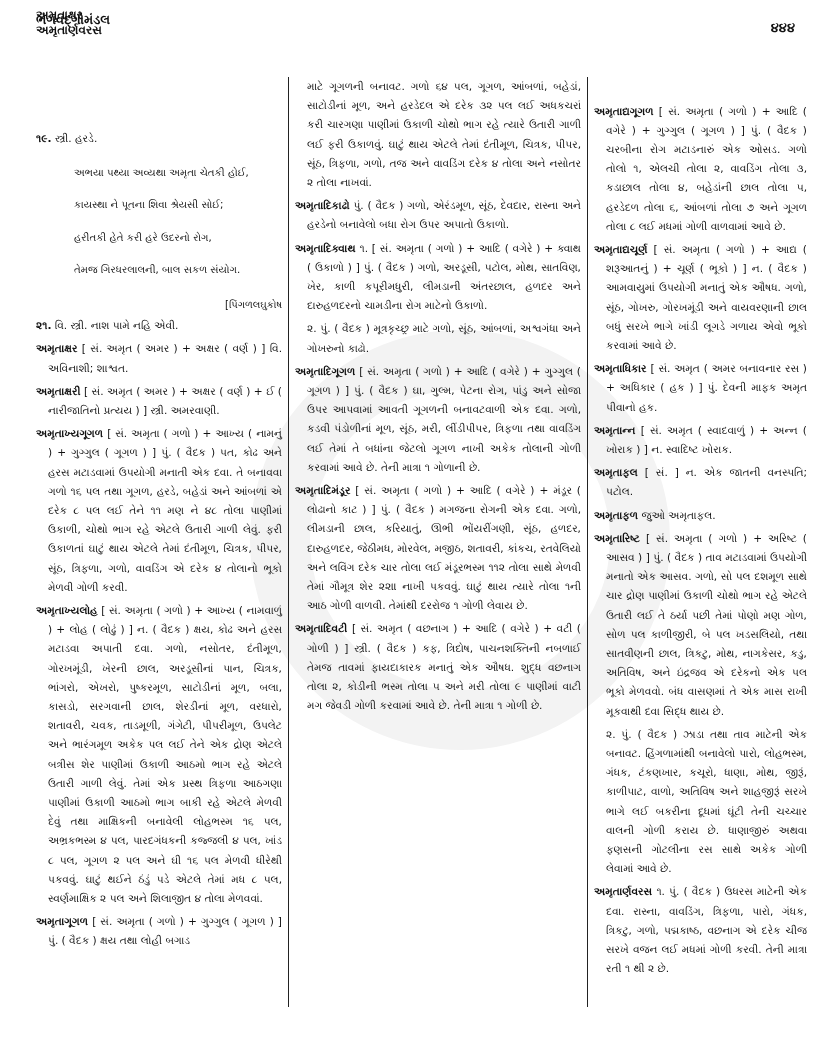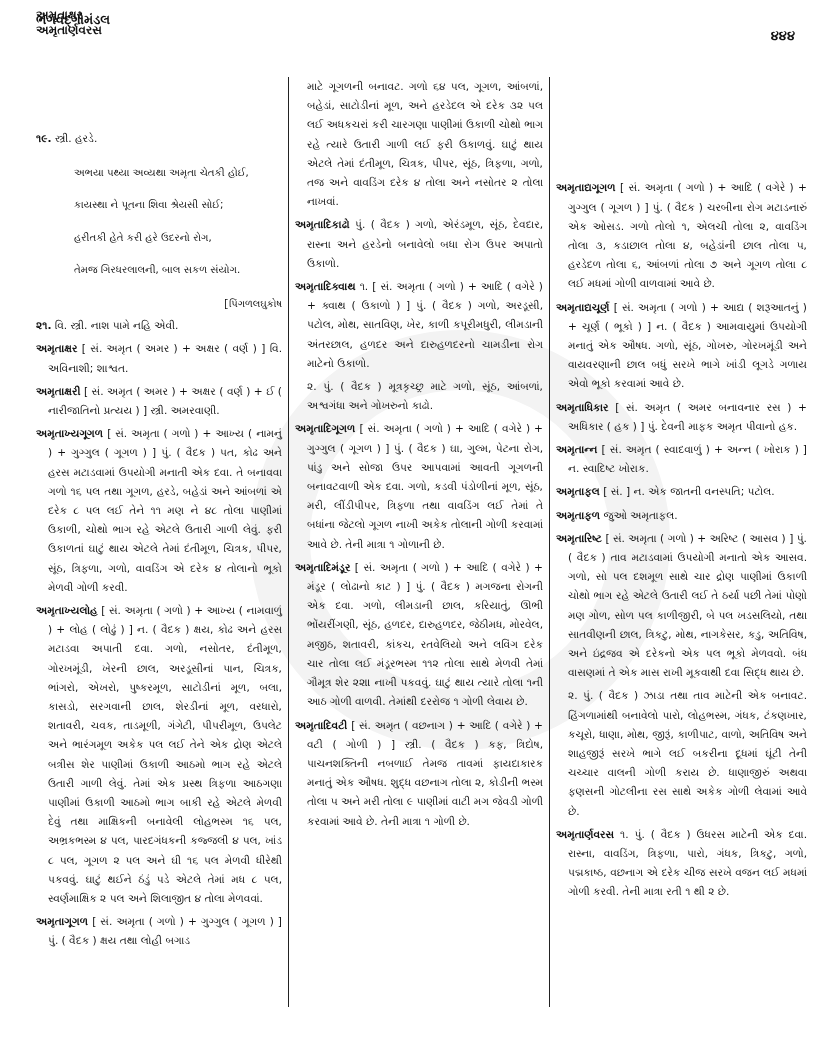--- a/index.html
+++ b/index.html
@@ -7,31 +7,31 @@
     width: 825px; height: 1050px; background: #ffffff; color: #111;
     font-family: "DejaVu Sans", sans-serif; overflow: hidden; position: relative;
   }
   .watermark {
     position: absolute; left: 250px; top: 330px; width: 420px; height: 420px;
     border-radius: 50%; border: 60px solid #f3f3f3; box-sizing: border-box; z-index: 0;
   }
   .header { position: absolute; top: 8px; left: 36px; right: 30px; height: 40px; z-index: 1; }
   .guide { position: absolute; left: 0; top: 0; font-size: 12px; font-weight: bold; line-height: 15px; }
   .title { position: absolute; left: 0; right: 0; top: 4px; text-align: left; font-size: 13px; font-weight: bold; }
-  .pageno { position: absolute; right: 0; top: 20px; font-size: 13px; font-weight: bold; }
+  .pageno { position: absolute; right: 0; top: 12px; font-size: 13px; font-weight: bold; }
   .columns { position: absolute; top: 54px; left: 30px; right: 12px; bottom: 20px; display: flex; z-index: 1; align-items: center; }
   .col { box-sizing: border-box; padding: 0 6px; font-size: 10.6px; line-height: 19.2px; text-align: justify; overflow: hidden; }
   .col1 { width: 258px; }
-  .col2 { width: 262px; border-left: 1.5px solid #222; border-right: 1.5px solid #222; height: 930px; }
+  .col2 { width: 300px; border-left: 1.5px solid #222; border-right: 1.5px solid #222; height: 930px; }
   .col3 { flex: 1; }
   .entry { margin: 0 0 4px 0; padding-left: 12px; text-indent: -12px; }
   .head { font-weight: bold; }
   .cont { padding-left: 12px; text-indent: 0; }
   .verse { padding-left: 22px; text-indent: 0; margin: 16px; font-size: 10.2px; line-height: 16.6px; }
-  .source { text-align: right; font-size: 10px; margin: 0 0 2px 0; font-family: Liberation Mono, monospace; }
+  .source { text-align: right; font-size: 10px; margin: 0 0 2px 0; }
 </style>
 </head>
 <body>
 
 <div class="watermark"></div>
 
 <div class="header">
   <div class="guide">
     <div>અમૃતાક્ષર</div>
     <div>અમૃતાર્ણવરસ</div>

